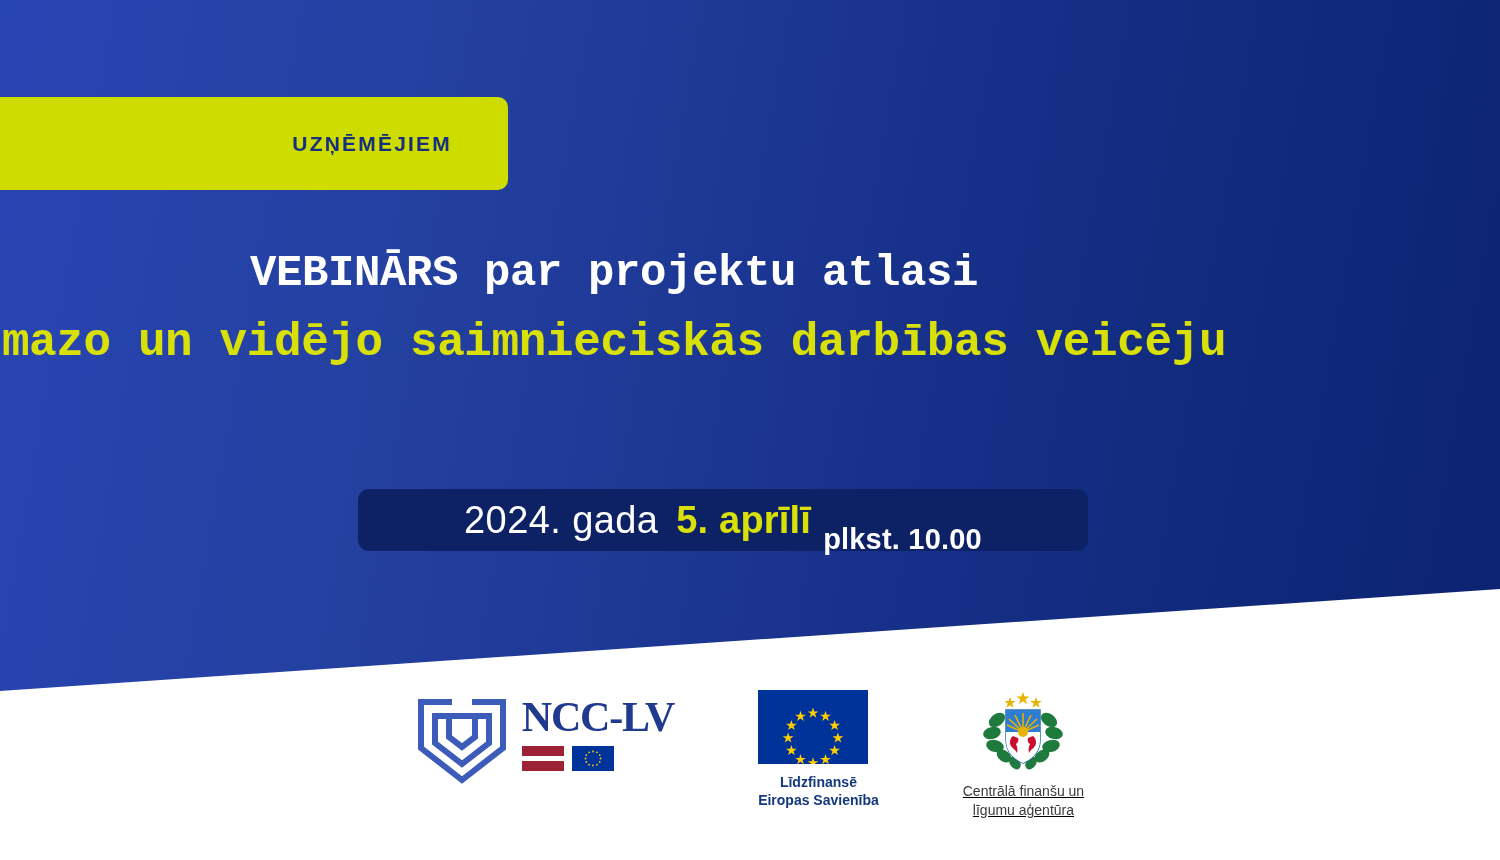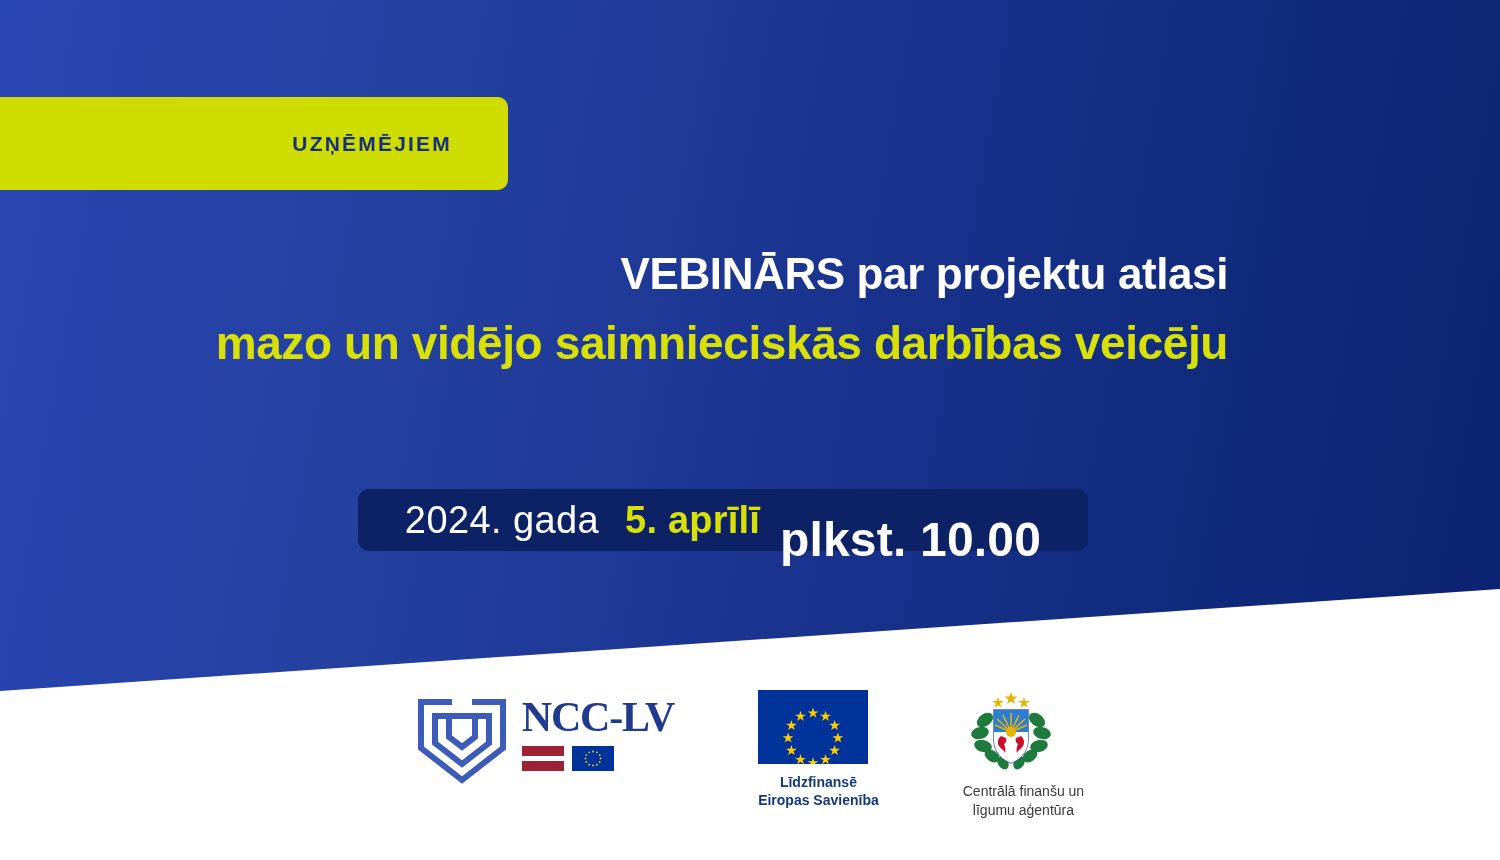--- a/index.html
+++ b/index.html
@@ -57,21 +57,22 @@
     line-height: 1;
     white-space: nowrap;
   }
 
   
   .headline {
     position: absolute;
     left: 0;
     top: 248px;
     width: 1228px;
-    text-align: right;
+    text-align: center;
+    font-family: Liberation Mono, monospace;
   }
   .headline-line {
     line-height: 1.18;
     white-space: nowrap;
     letter-spacing: -0.4px;
   }
   .line-1 {
     font-size: 44px;
     font-weight: bold;
     color: #FFFFFF;
@@ -89,41 +90,41 @@
     position: absolute;
     left: 358px;
     top: 489px;
     width: 730px;
     height: 62px;
     background: #0D2265;
     border-radius: 11px;
     display: flex;
     align-items: center;
     justify-content: center;
-    gap: 8px;
+    gap: 0px;
   }
   .date-year {
     color: #FFFFFF;
     font-size: 38px;
     font-weight: normal;
     letter-spacing: 0.4px;
     white-space: nowrap;
   }
   .date-day {
     color: #D8E007;
     font-size: 38px;
     font-weight: bold;
     letter-spacing: 0.2px;
     white-space: nowrap;
     margin-left: 18px;
     text-align: right;
   }
   .date-time {
     color: #FFFFFF;
-    font-size: 48px;
+    font-size: 29px;
     font-weight: bold;
     letter-spacing: 0.2px;
     white-space: nowrap;
     margin-left: 12px;
     margin-top: 39px;
   }
 
   
   .logo-strip {
     position: absolute;
@@ -180,21 +181,23 @@
     font-weight: bold;
     line-height: 1.3;
     text-align: center;
     white-space: pre-line;
   }
 
   
   .cfla-logo {
     display: flex;
     flex-direction: column;
+    align-items: center;
     padding-top: 0px;
+    text-decoration: underline;
   }
   .cfla-arms { width: 96px; height: 88px; display: block; }
   .cfla-caption {
     margin-top: 6px;
     color: #3A3A3A;
     font-size: 14px;
     line-height: 1.35;
     text-align: center;
     white-space: pre-line;
   }

